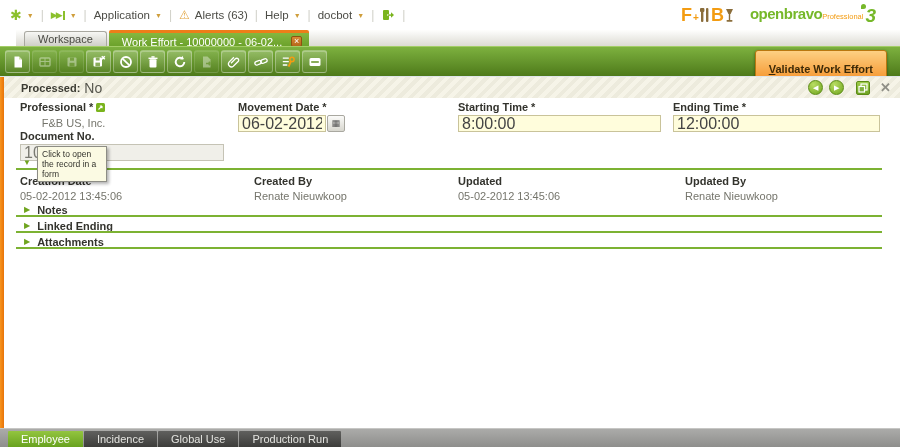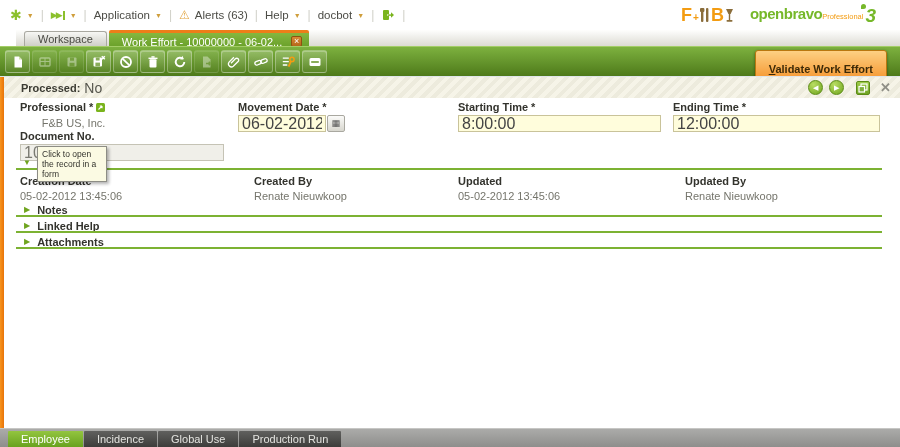--- a/index.html
+++ b/index.html
@@ -354,21 +354,21 @@
 </div>
 
 <div class="section-head" style="left:24px; top:204px;">
   <span class="sec-tri">▶</span>
   <span class="section-label">Notes</span>
 </div>
 <div class="green-rule" style="top:215px;"></div>
 
 <div class="section-head" style="left:24px; top:220px;">
   <span class="sec-tri">▶</span>
-  <span class="section-label">Linked Help</span>
+  <span class="section-label">Linked Ending</span>
 </div>
 <div class="green-rule" style="top:231px;"></div>
 
 <div class="section-head" style="left:24px; top:236px;">
   <span class="sec-tri">▶</span>
   <span class="section-label">Attachments</span>
 </div>
 <div class="green-rule" style="top:247px;"></div>
 
 <div class="bottombar">

